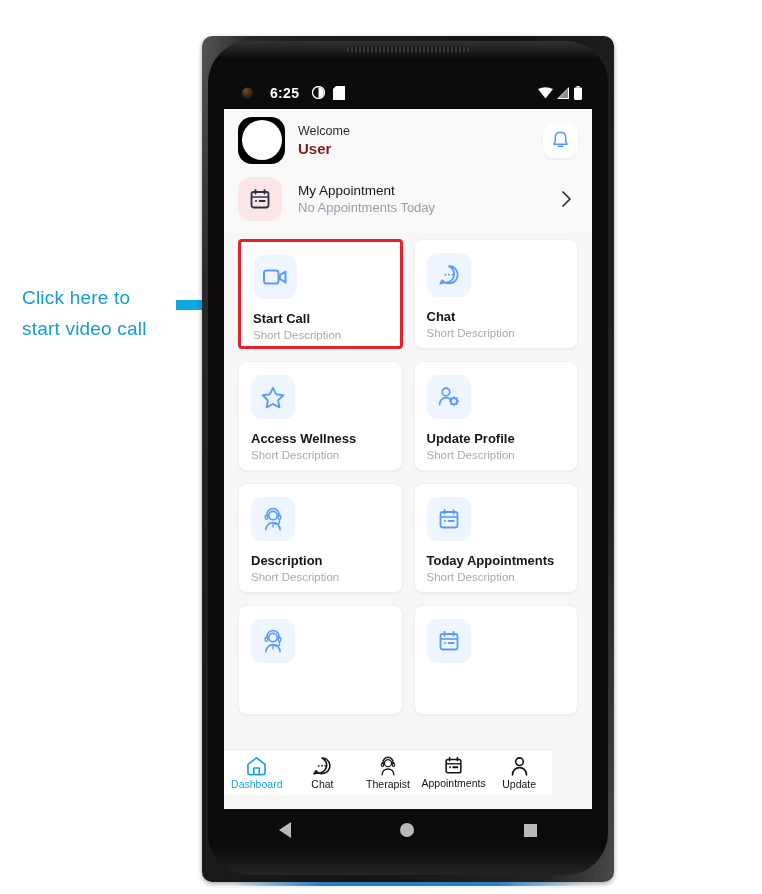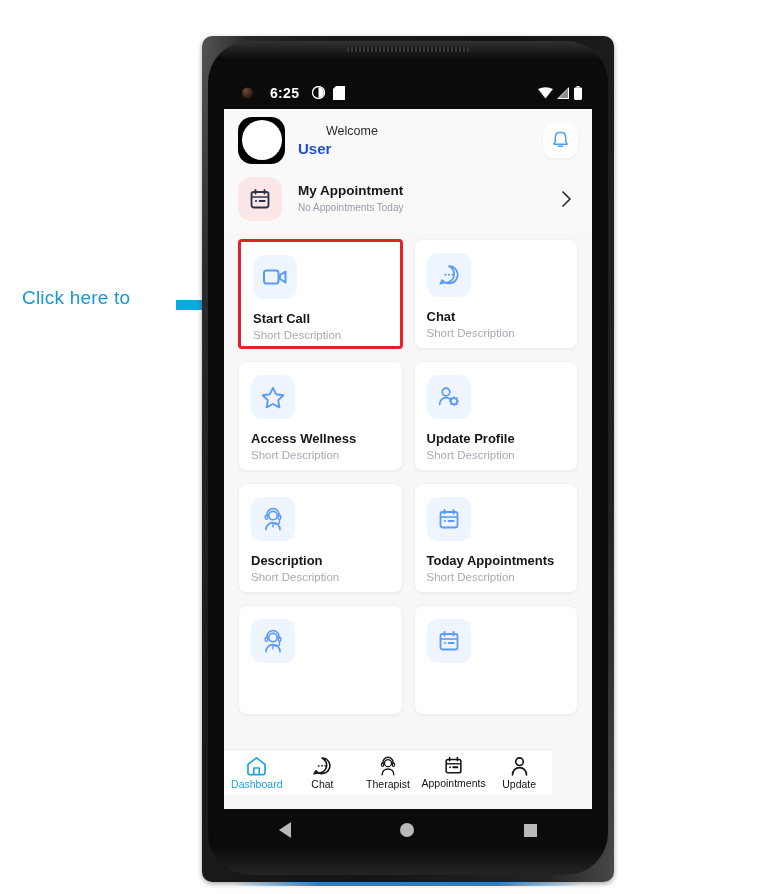--- a/index.html
+++ b/index.html
@@ -98,41 +98,41 @@
     height: 62px; background:#f9f9fa;
     display:flex; align-items:center; padding: 0 14px;
   }
   .avatar {
     width:47px; height:47px; border-radius:14px;
     background:#000; display:flex; align-items:center; justify-content:center;
     flex: 0 0 auto;
   }
   .avatar-in { width:40px; height:40px; border-radius:50%; background:#fff; }
   .hdr-txt { margin-left:13px; flex:1; }
-  .hdr-welcome { font-size:12.5px; color:#2b2b33; line-height:16px;margin-left:28px; }
-  .hdr-user { font-size:15px; font-weight:bold; color:#1d4ed8; line-height:19px; }
+  .hdr-welcome { font-size:12.5px; color:#2b2b33; line-height:16px; }
+  .hdr-user { font-size:15px; font-weight:bold; color:#7f1d1d; line-height:19px; }
   .bell-btn {
     width:35px; height:35px; border-radius:11px; background:#ffffff;
     display:flex; align-items:center; justify-content:center;
     box-shadow:0 1px 3px rgba(0,0,0,.07);
   }
 
   
   .appt {
     display:flex; align-items:center;
     padding: 6px 14px 12px 14px;
     background:#f9f9fa;
   }
   .appt-ico {
     width:44px; height:44px; border-radius:13px; background:#FBE7E7;
     display:flex; align-items:center; justify-content:center; flex:0 0 auto;
   }
   .appt-txt { margin-left:16px; flex:1; }
-  .appt-title { font-size:13.5px; font-weight:bold; color:#15151c; line-height:18px; }
-  .appt-sub { font-size:10px; color:#9b9bab; line-height:16px; }
+  .appt-title { font-size:13.5px; font-weight:normal; color:#15151c; line-height:18px; }
+  .appt-sub { font-size:13px; color:#9b9bab; line-height:16px; }
   .chev { margin-right:6px; }
 
   
   .grid {
     padding: 6px 14px 0 14px;
     display:grid; grid-template-columns: 1fr 1fr;
     gap: 12px 11px;
   }
   .card {
     background:#ffffff; border-radius:9px;
@@ -174,20 +174,21 @@
   .an-home { width:14px;height:14px;border-radius:50%;background:#b9b9b9; }
   .an-recent { width:13px;height:13px;background:#b9b9b9; }
 </style>
 </head>
 <body>
 
 <div class="stage">
 
   <div class="annot">
     <div>Click here to</div>
+    <div>start video call</div>
   </div>
   <svg class="annot-arrow" viewBox="0 0 62 26">
     <path d="M0 8 L40 8 L40 1 L62 13 L40 25 L40 18 L0 18 Z" fill="#10A8E0"></path>
   </svg>
 
   <div class="phone-outer">
     <div class="phone-bezel">
       <div class="phone-gloss"></div>
       <div class="speaker"></div>
       <div class="bottom-sheen"></div>

